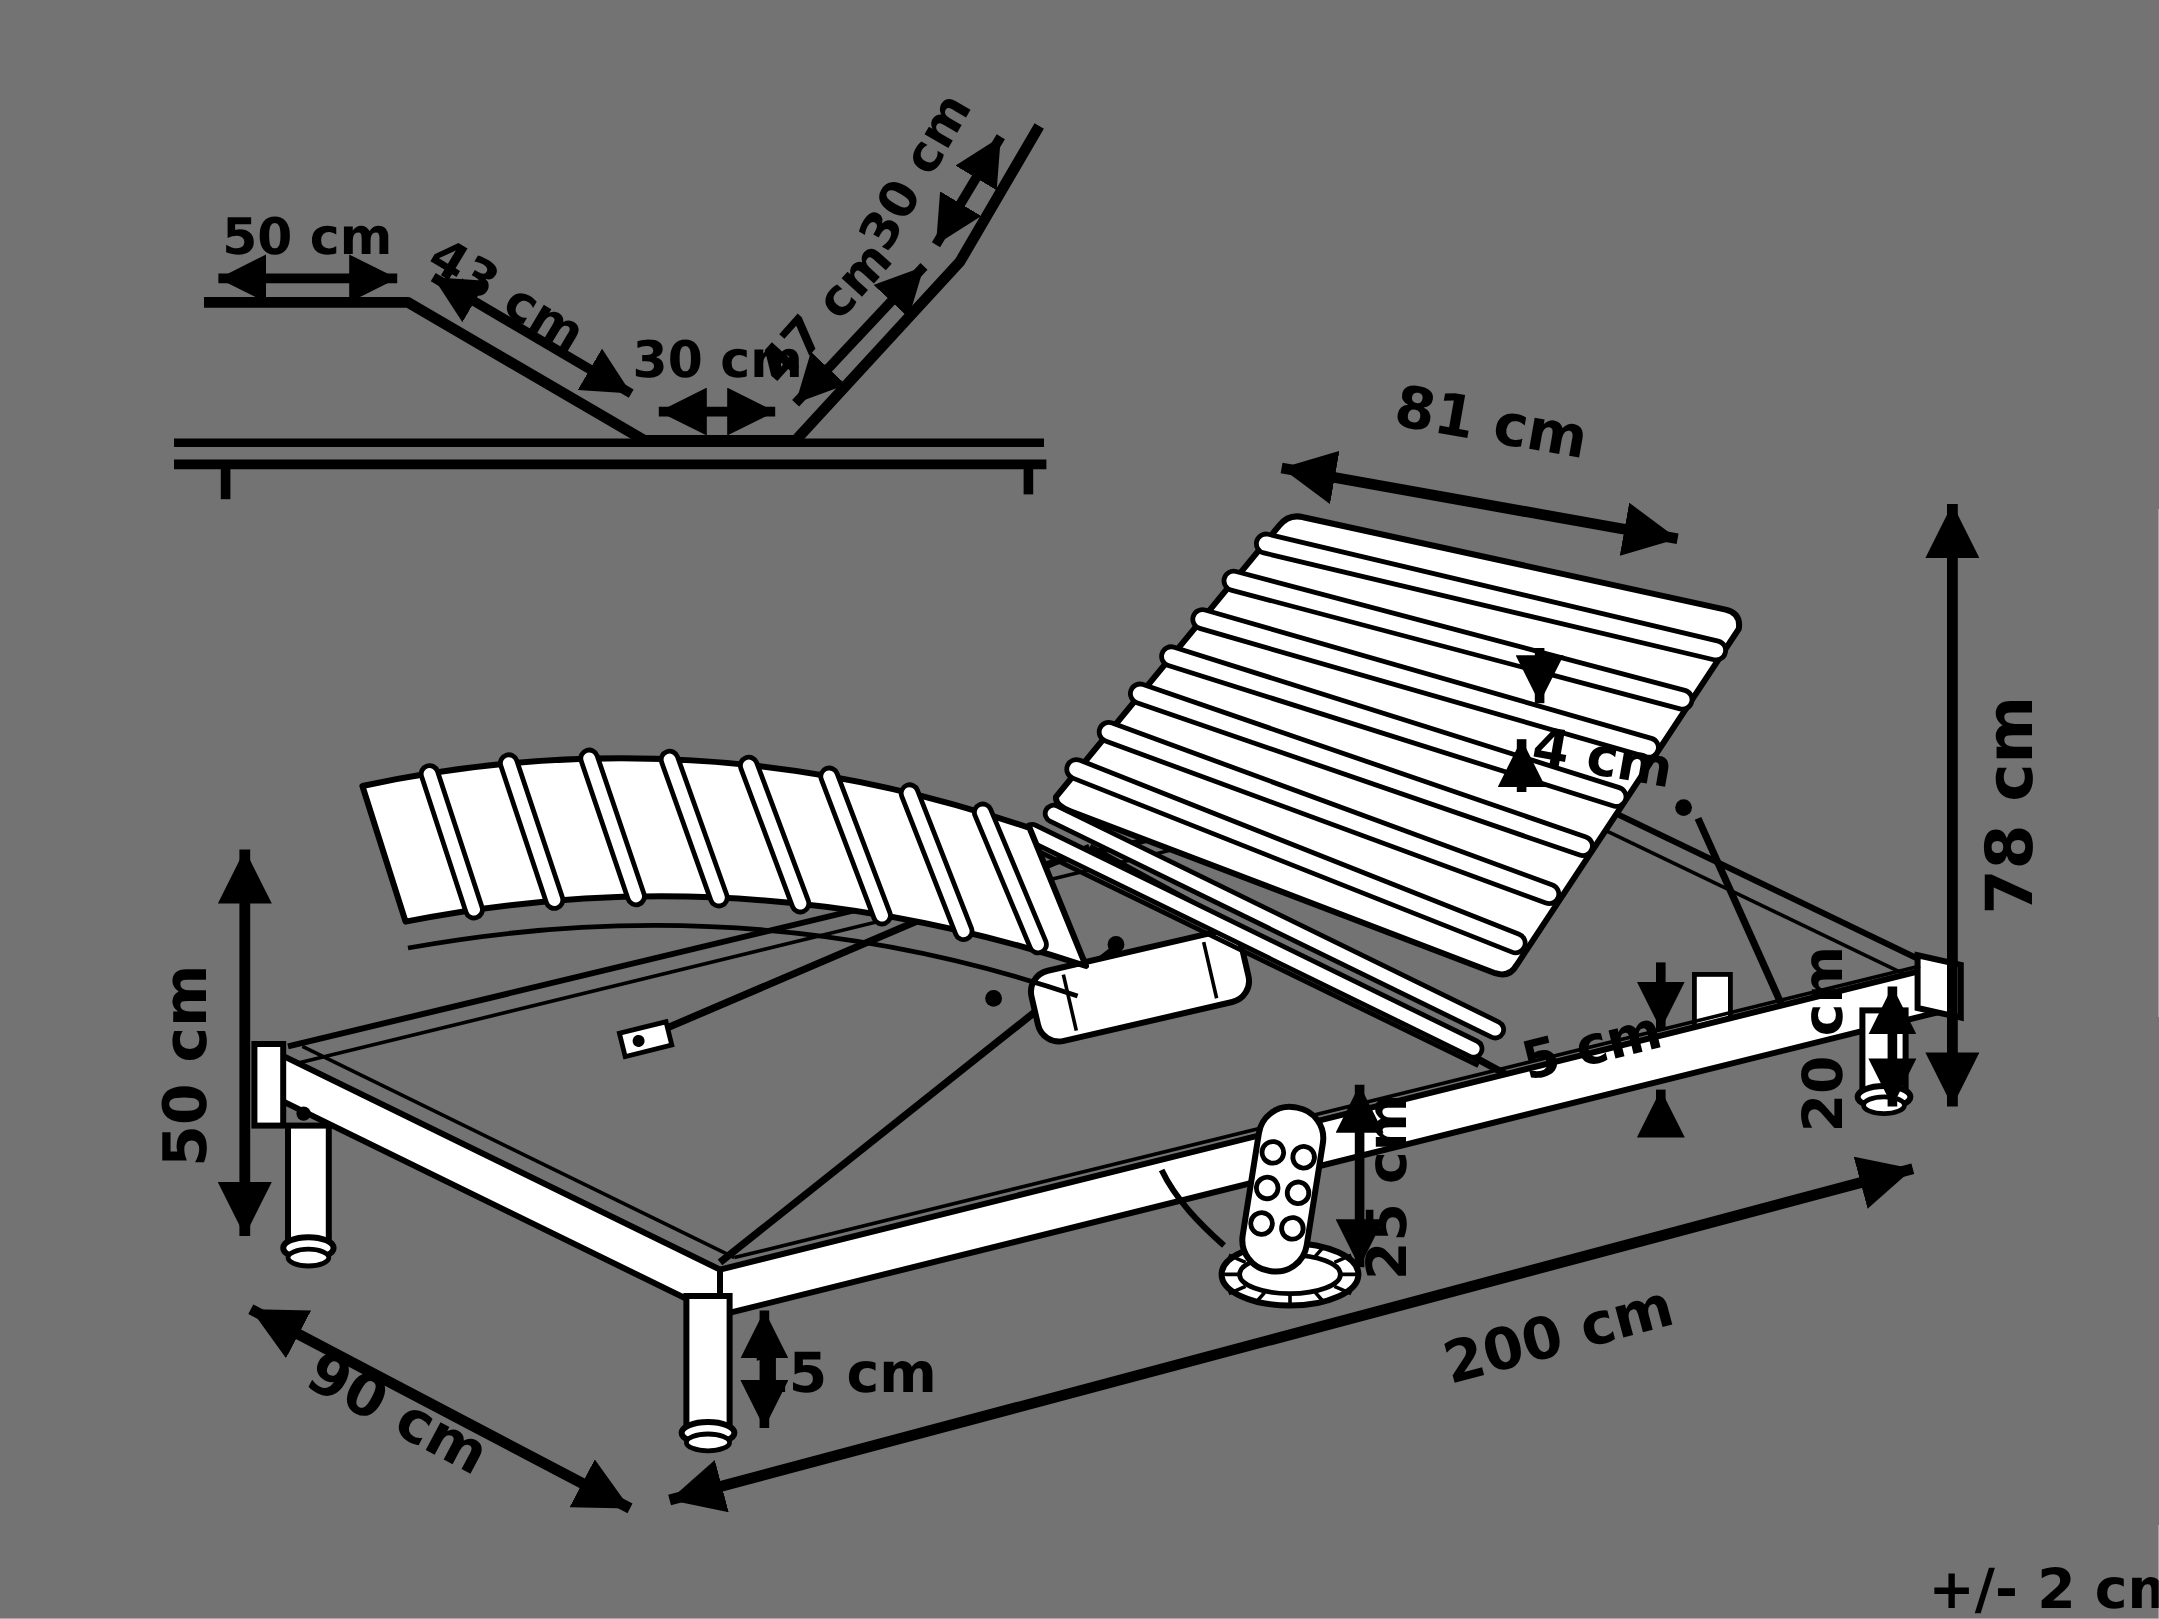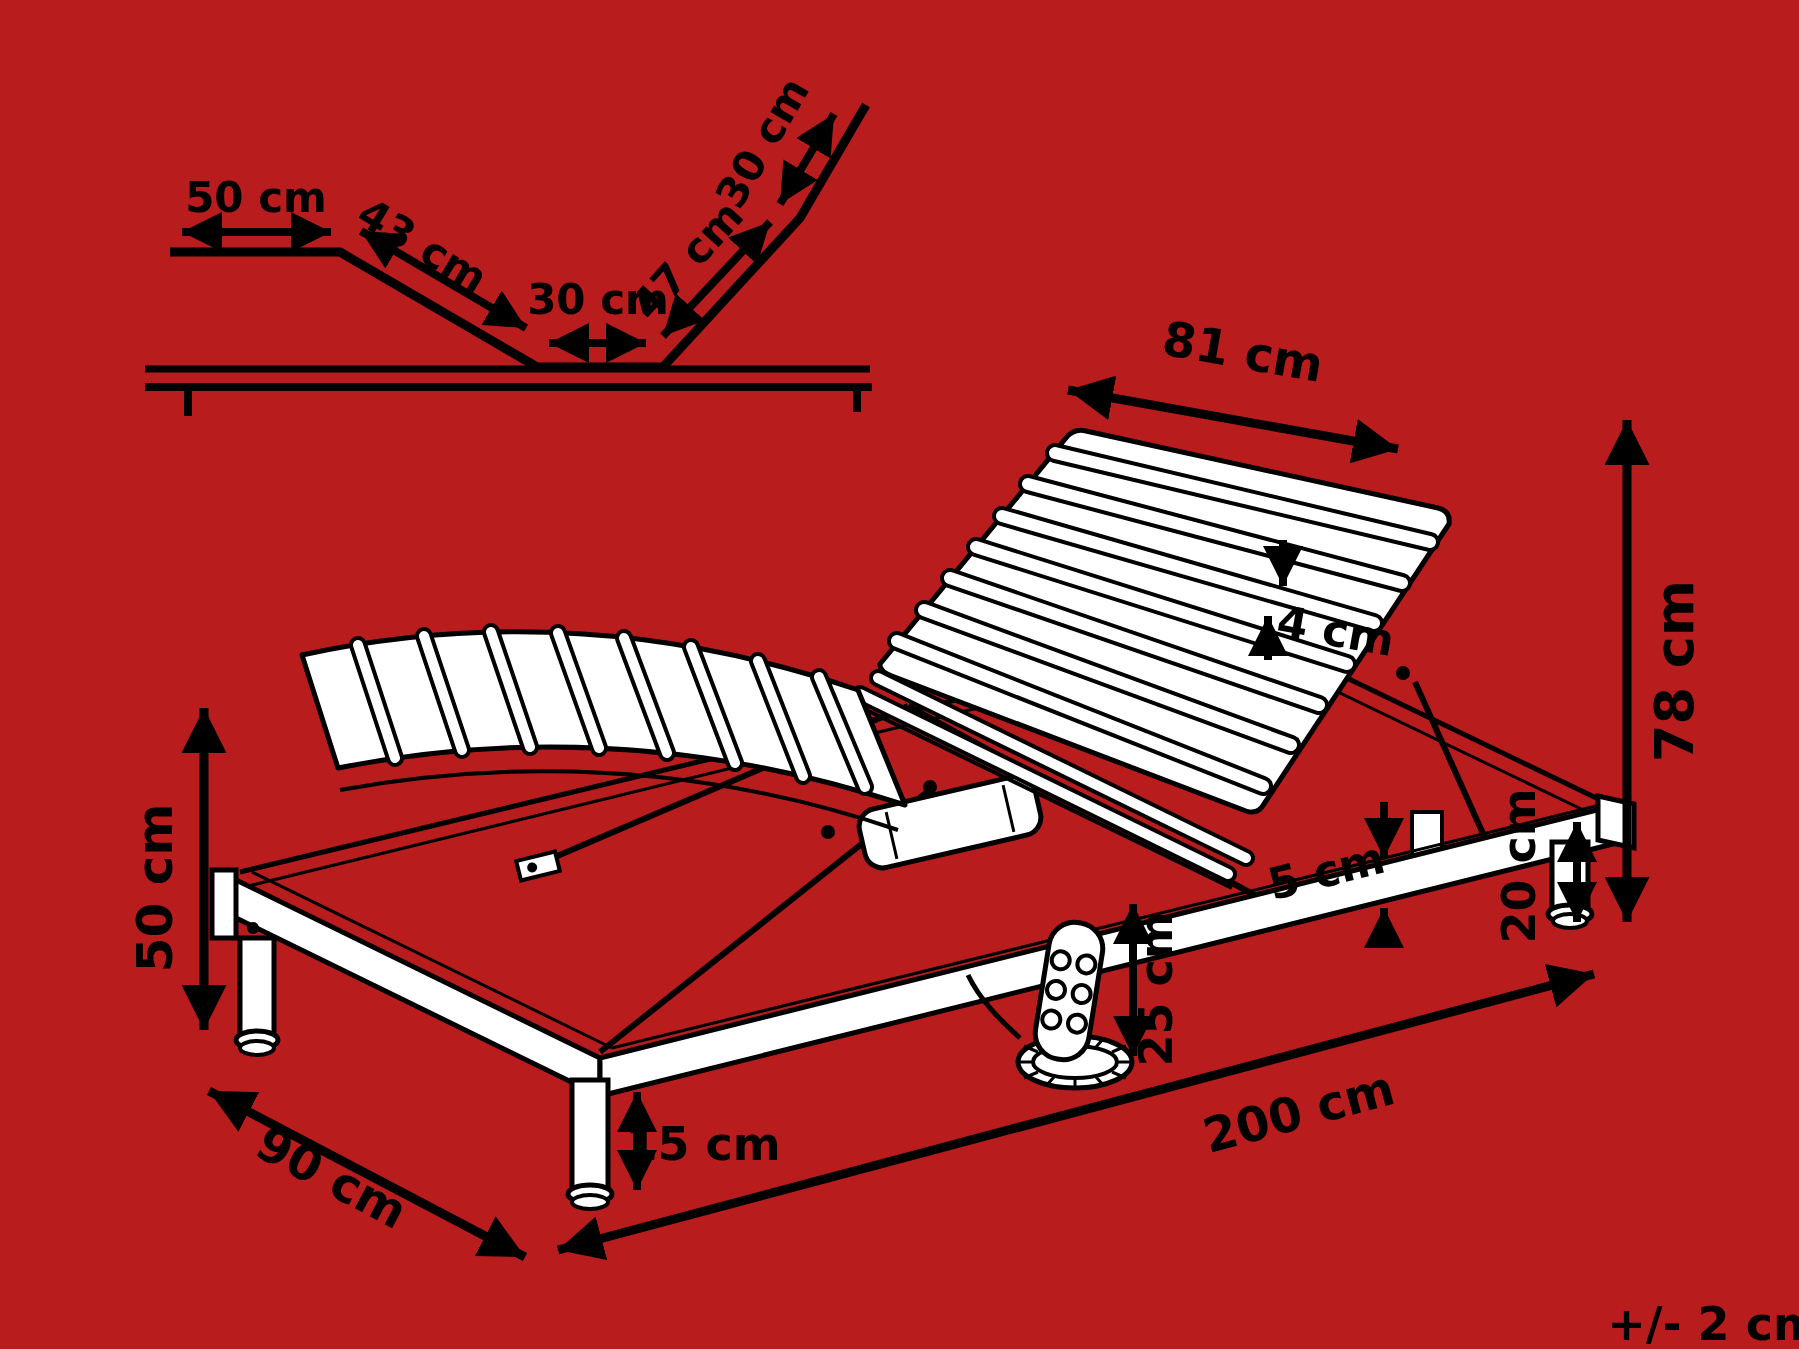--- a/index.html
+++ b/index.html
@@ -1,16 +1,16 @@
 <!DOCTYPE html>
 <html><head>
 <meta charset="utf-8">
 <style>
   html,body{margin:0;padding:0;background:#ffffff;}
-  .stage{position:relative;width:1799px;height:1349px;background:#b91c1c;overflow:hidden;}
+  .stage{position:relative;width:1799px;height:1349px;background:#737373;overflow:hidden;}
   svg{display:block;}
   text{font-family:"DejaVu Sans","Liberation Sans",sans-serif;font-weight:bold;fill:#000;}
   .ln{stroke:#000;fill:none;}
   .shape{stroke:#000;fill:#fff;}
   .dim{stroke:#000;fill:none;}
 </style>
 </head>
 <body>
 
 <div class="stage">

